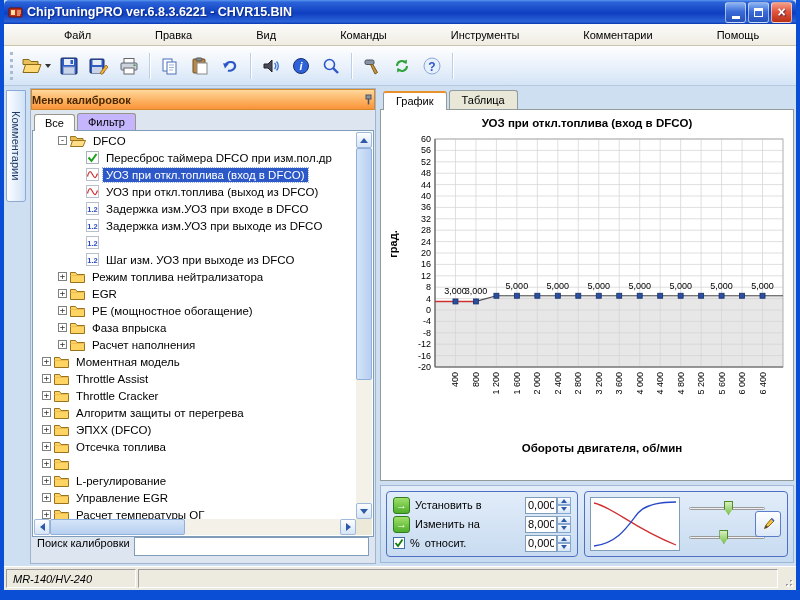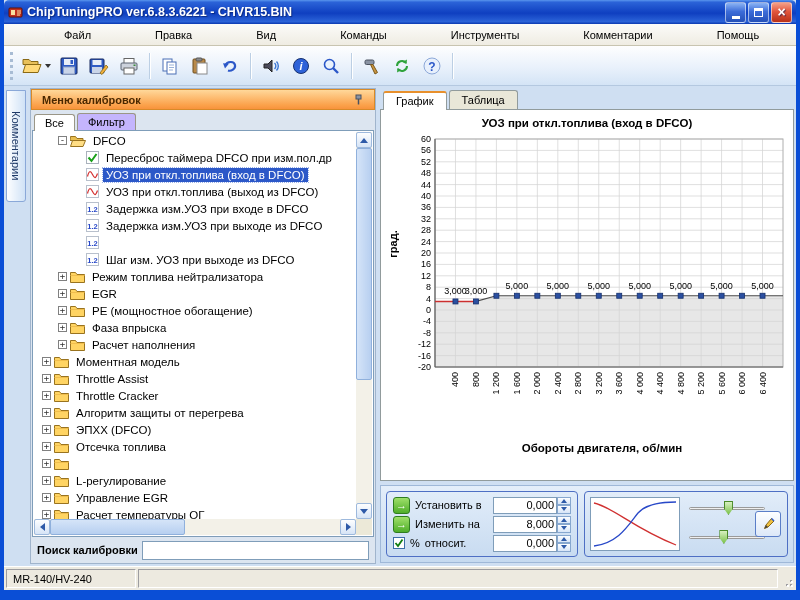--- a/index.html
+++ b/index.html
@@ -41,21 +41,21 @@
   .main { position:relative; flex:1; }
 
   .v-tab { position:absolute; left:2px; top:4px; width:20px; height:112px;
     background:linear-gradient(90deg,#FDFEFF,#D0E2F6); border:1px solid #8AA8D8;
     border-radius:0 0 3px 3px; display:flex; align-items:center; justify-content:center; }
   .v-tab span { writing-mode:vertical-rl; color:#1F3A68; }
 
   
   .left-panel { position:absolute; left:26px; top:2px; width:346px; height:476px;
     display:flex; flex-direction:column; background:#DCE5F0; border:1px solid #A0B4CC; }
-  .lp-header { height:21px; flex:none; display:flex; align-items:center; padding:0 10px;
+  .lp-header { height:21px; flex:none; display:flex; align-items:center; padding:0 0;
     font-weight:bold; color:#4A2800; border:1px solid #D88A28;
     background:linear-gradient(180deg,#FFD89A,#FBA14A 80%,#F8933C); }
   .lp-header .pin { margin-left:auto; display:flex; }
   .lp-tabs { height:20px; flex:none; display:flex; align-items:flex-end; padding-left:3px; gap:2px; }
   .lp-tab { padding:2px 10px 2px; border:1px solid #9A9687; border-bottom:none;
     border-radius:3px 3px 0 0; background:#c4b5fd; }
   .lp-tab.active { background:#fff; position:relative; top:1px; z-index:2; }
   .tree-box { flex:1; position:relative; background:#fff; border:1px solid #7F9DB9; margin:0 1px; }
   .tree-rows { position:absolute; top:1px; left:1px; right:17px; bottom:17px; overflow:hidden; }
   .tree-row { height:17px; display:flex; align-items:center; white-space:nowrap; }
@@ -73,21 +73,21 @@
     background:linear-gradient(180deg,#FDFEFF,#D6E4F6); display:flex; align-items:center; justify-content:center; }
   .tri-up { border-left:4px solid transparent; border-right:4px solid transparent; border-bottom:5px solid #2E5AA8; }
   .tri-dn { border-left:4px solid transparent; border-right:4px solid transparent; border-top:5px solid #2E5AA8; }
   .tri-lf { border-top:4px solid transparent; border-bottom:4px solid transparent; border-right:5px solid #2E5AA8; }
   .tri-rt { border-top:4px solid transparent; border-bottom:4px solid transparent; border-left:5px solid #2E5AA8; }
   .thumb-v { position:absolute; left:0; right:0; top:16px; height:60%;
     background:linear-gradient(90deg,#D5E4F8,#B7CFF0); border:1px solid #8FB0DC; border-radius:2px; }
   .thumb-h { position:absolute; top:0; bottom:0; left:16px; width:42%;
     background:linear-gradient(180deg,#D5E4F8,#B7CFF0); border:1px solid #8FB0DC; border-radius:2px; }
 
-  .lp-search { height:26px; flex:none; display:flex; align-items:center; gap:4px; padding:0 6px;font-weight:bold; }
+  .lp-search { height:26px; flex:none; display:flex; align-items:flex-start; gap:4px; padding:0 6px; }
   .lp-search input { flex:1; height:19px; border:1px solid #7F9DB9; background:#fff; font:inherit; padding:0 3px; }
 
   
   .right-panel { position:absolute; left:376px; top:2px; right:2px; height:476px; }
   .rp-tabs { height:21px; display:flex; align-items:flex-end; padding-left:3px; gap:2px; }
   .rp-tab { padding:3px 12px; border:1px solid #919B9C; border-bottom:none;
     border-radius:3px 3px 0 0; background:#E9E7D8; }
   .rp-tab.active { background:#fff; border-top:2px solid #E8902C; padding-top:2px;
     position:relative; top:1px; z-index:2; }
   .chart-box { position:absolute; top:21px; left:0; right:0; height:372px; background:#fff;
@@ -104,21 +104,21 @@
   .groupbox { position:absolute; border:1px solid #4E6FC4; border-radius:4px; }
   .gb1 { left:5px; top:5px; width:192px; height:66px; padding:4px 6px;
     display:flex; flex-direction:column; justify-content:space-between; }
   .gb2 { left:203px; top:5px; right:5px; height:66px; }
   .c-row { display:flex; align-items:center; gap:5px; height:18px; }
   .act-btn { width:17px; height:17px; flex:none; border:1px solid #2E7D1F; border-radius:3px;
     background:linear-gradient(180deg,#9FE06A,#4FAE2A); color:#fff; font-weight:bold;
     display:flex; align-items:center; justify-content:center; }
   .c-label { flex:1; }
   .spinner { display:flex; flex:none; }
-  .spinner input { width:64px; height:17px; border:1px solid #7F9DB9; font:inherit;
+  .spinner input { width:32px; height:17px; border:1px solid #7F9DB9; font:inherit;
     text-align:right; padding:0 2px; }
   .spin-btns { width:14px; display:flex; flex-direction:column; }
   .sbn { flex:1; border:1px solid #86A7CF; background:linear-gradient(180deg,#FDFEFF,#D7E5F7);
     display:flex; align-items:center; justify-content:center; }
   .tri-up-s { border-left:3px solid transparent; border-right:3px solid transparent; border-bottom:4px solid #2E5AA8; }
   .tri-dn-s { border-left:3px solid transparent; border-right:3px solid transparent; border-top:4px solid #2E5AA8; }
   .cb { width:12px; height:12px; flex:none; border:1px solid #3C6EA8; background:#fff;
     display:flex; align-items:center; justify-content:center; }
   .mini-chart { position:absolute; left:5px; top:5px; width:90px; height:54px;
     background:#fff; border:1px solid #7F9DB9; }
@@ -131,21 +131,21 @@
     clip-path:polygon(0 0,100% 0,100% 55%,50% 100%,0 55%); }
   .edit-btn { position:absolute; right:6px; top:19px; width:26px; height:26px;
     border:1px solid #5A7EC8; border-radius:3px;
     background:linear-gradient(180deg,#FDFEFF,#DCE8F8);
     display:flex; align-items:center; justify-content:center; }
 
   
   .statusbar { height:24px; flex:none; display:flex; gap:2px; padding:2px;
     background:#EDEAE0; border-top:1px solid #fff; align-items:stretch; }
   .sb-cell { border:1px solid; border-color:#9D9DA1 #FFF #FFF #9D9DA1;
-    display:flex; align-items:center; padding:0 6px; }
+    display:flex; align-items:center; padding:0 6px;font-style:italic; }
   .sb-cell.c1 { width:130px; } .sb-cell.c2 { width:190px; } .sb-cell.c3 { flex:1; }
   .grip { width:14px; display:flex; align-items:flex-end; justify-content:flex-end; }
 </style>
 </head>
 <body>
 
 <div class="window">
 
   <div class="titlebar">
     <span style="display:flex">

